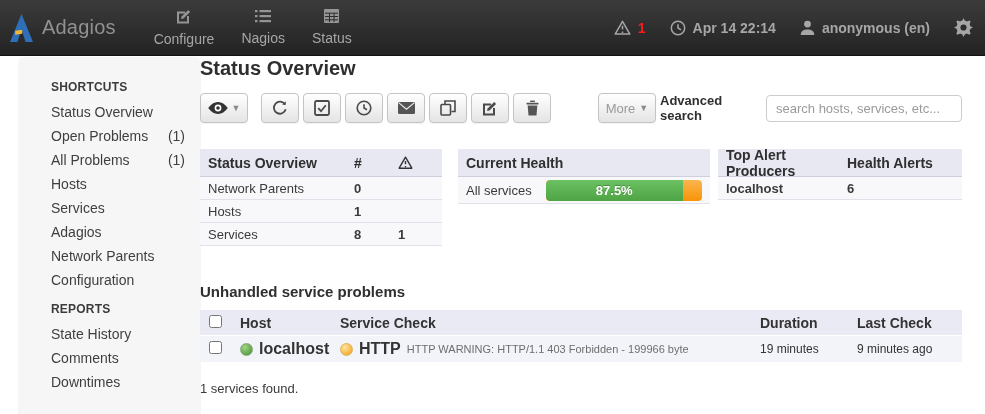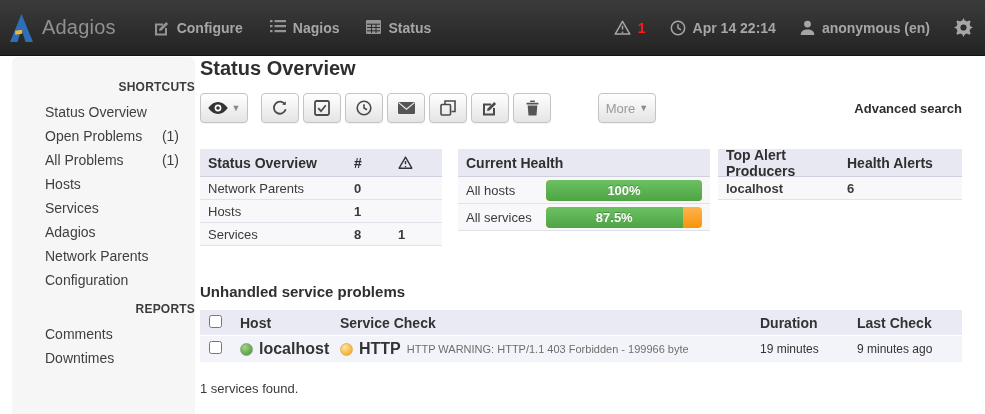--- a/index.html
+++ b/index.html
@@ -11,33 +11,33 @@
 
   
   .navbar {
     height:56px; display:flex; align-items:center; padding:0 12px 0 10px;
     background:linear-gradient(var(--navbar-top,#3b3b3b), var(--navbar-bottom,#232323));
     border-bottom:1px solid #111;
   }
   .brand { display:flex; align-items:center; margin-right:38px; cursor:pointer; }
   .brand-name { font-size:20px; color:#919191; margin-left:9px; letter-spacing:.2px; }
   .nav-item {
-    display:flex; align-items:flex-start; gap:7px; margin-right:27px;
-    color:var(--nav-text,#a6a6a6); font-weight:bold; font-size:14px; cursor:pointer;
+    display:flex; align-items:center; gap:7px; margin-right:27px;
+    color:var(--nav-text,#a6a6a6); font-weight:normal; font-size:14px; cursor:pointer;flex-direction:column;
   }
   .nav-item svg { opacity:.85; }
   .nav-spacer { flex:1; }
   .nav-right { display:flex; align-items:center; gap:8px; color:var(--nav-text,#a6a6a6); font-weight:bold; font-size:14px; }
   .nav-right .group { display:flex; align-items:center; gap:7px; margin-left:16px; cursor:pointer; }
   .alert-count { color:var(--alert-red,#ff1a1a); }
 
   
   .sidebar {
-    position:absolute; left:12px; top:57px; width:183px; height:357px;
-    background:var(--sidebar-bg,#f6f6f7); border-radius:6px 6px 0 0; padding:15px 0 0 33px;text-align:right;
+    position:absolute; left:18px; top:57px; width:183px; height:357px;
+    background:var(--sidebar-bg,#f6f6f7); border-radius:6px 6px 0 0; padding:15px 0 0 33px;
   }
   .side-section { margin-bottom:10px; }
   .side-title { font-size:12px; font-weight:bold; color:#3c3c3c; margin:8px 0 6px; letter-spacing:.2px; }
   .side-item {
     width:134px; display:flex; justify-content:space-between;
     font-size:14px; color:var(--link-text,#3f3f3f); line-height:24px; cursor:pointer;
   }
 
   
   .main { position:absolute; left:200px; top:57px; width:762px; }
@@ -232,20 +232,23 @@
     <div class="side-item">
       <span>Network Parents</span>
     </div>
     <div class="side-item">
       <span>Configuration</span>
     </div>
   </div>
   <div class="side-section">
     <div class="side-title">REPORTS</div>
     <div class="side-item">
+      <span>State History</span>
+    </div>
+    <div class="side-item">
       <span>Comments</span>
     </div>
     <div class="side-item">
       <span>Downtimes</span>
     </div>
   </div>
 </div>
 
 <div class="main">
   <h1 class="page-title">Status Overview</h1>
@@ -318,20 +321,21 @@
         </svg>
       </span>
     </div>
     <div class="btn more">
       <span>More</span>
       <span class="caret">▼</span>
     </div>
 
     <div class="search-group">
       <span class="search-label">Advanced search</span>
+      <input class="search-input" type="text" placeholder="search hosts, services, etc..." style="">
     </div>
   </div>
 
   <div class="panels">
 
     <div class="panel panel-1">
       <div class="p-head">
         <span class="cell-grow">Status Overview</span>
         <span class="cell-num">#</span>
         <span class="cell-warn">
@@ -356,28 +360,20 @@
         <span class="cell-num">8</span>
         <span class="cell-warn">1</span>
       </div>
     </div>
 
     <div class="panel panel-2">
       <div class="p-head">
         <span class="cell-grow">Current Health</span>
       </div>
       <div class="p-row health-row">
-        <span class="health-label">All hosts</span>
-        <div class="bar">
-          <div class="bar-fill" style="width: 100%;">
-            <span>100%</span>
-          </div>
-        </div>
-      </div>
-      <div class="p-row health-row">
         <span class="health-label">All services</span>
         <div class="bar">
           <div class="bar-fill" style="width: 87.5%;">
             <span>87.5%</span>
           </div>
         </div>
       </div>
     </div>
 
     <div class="panel panel-3">

